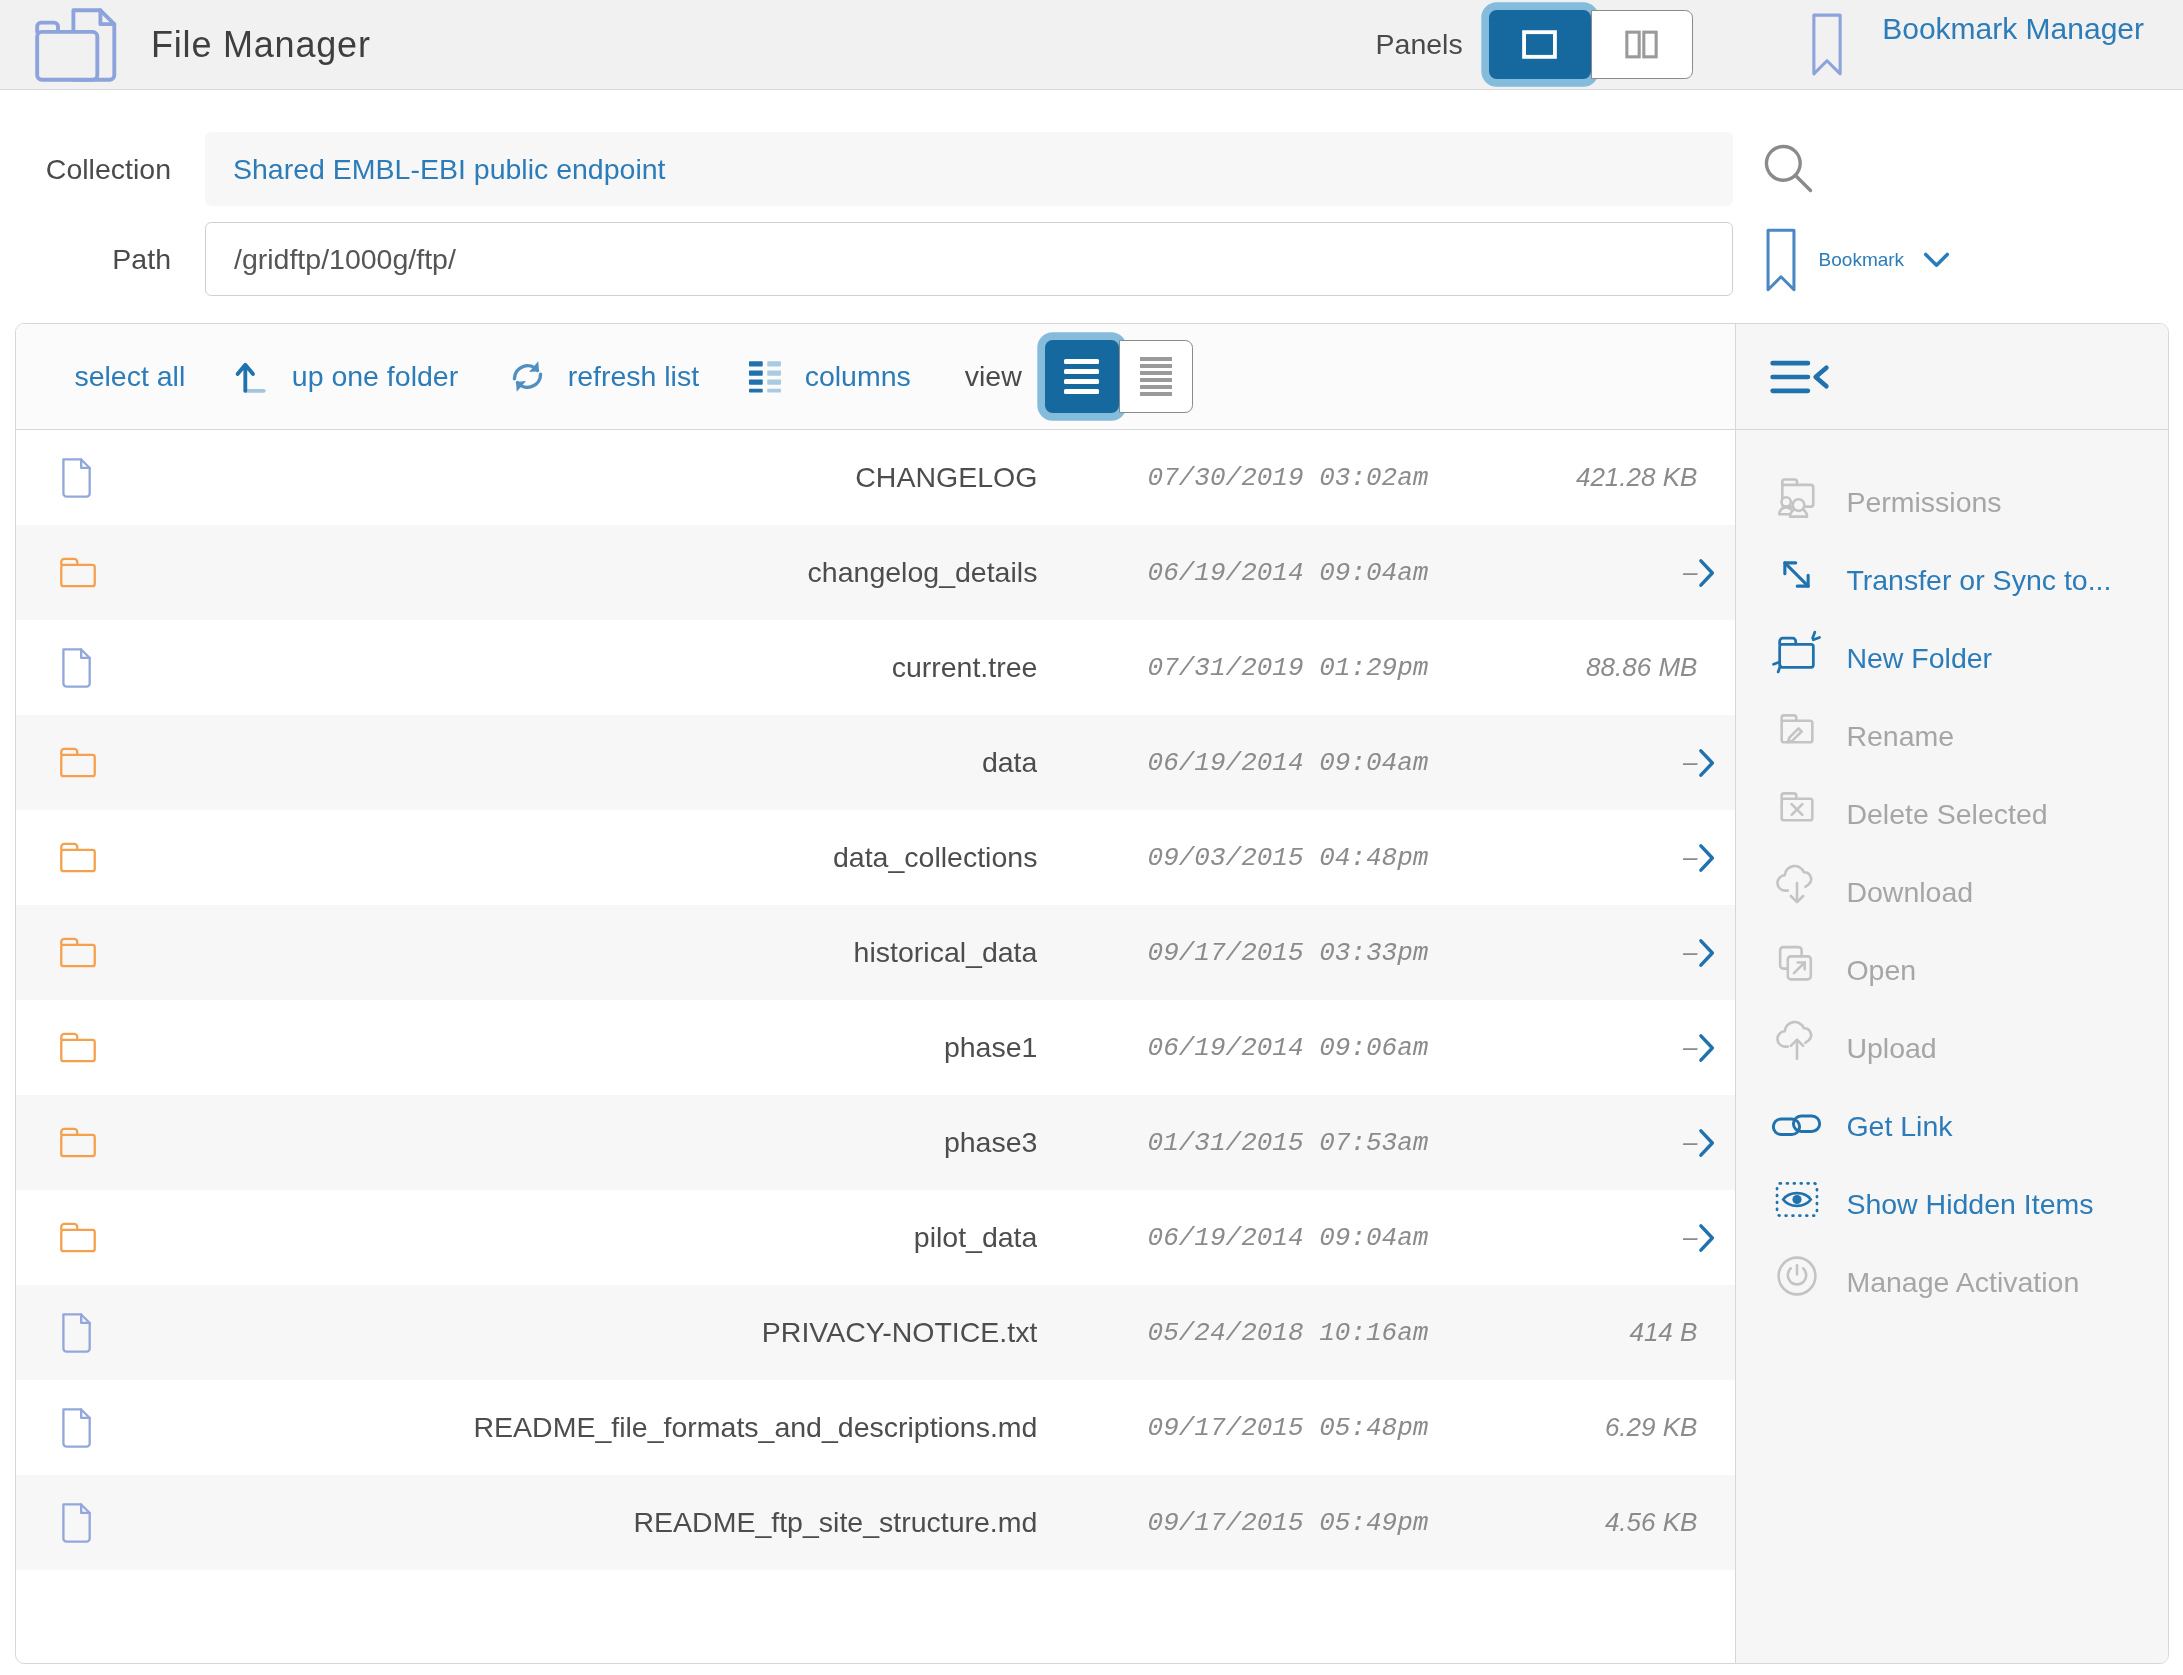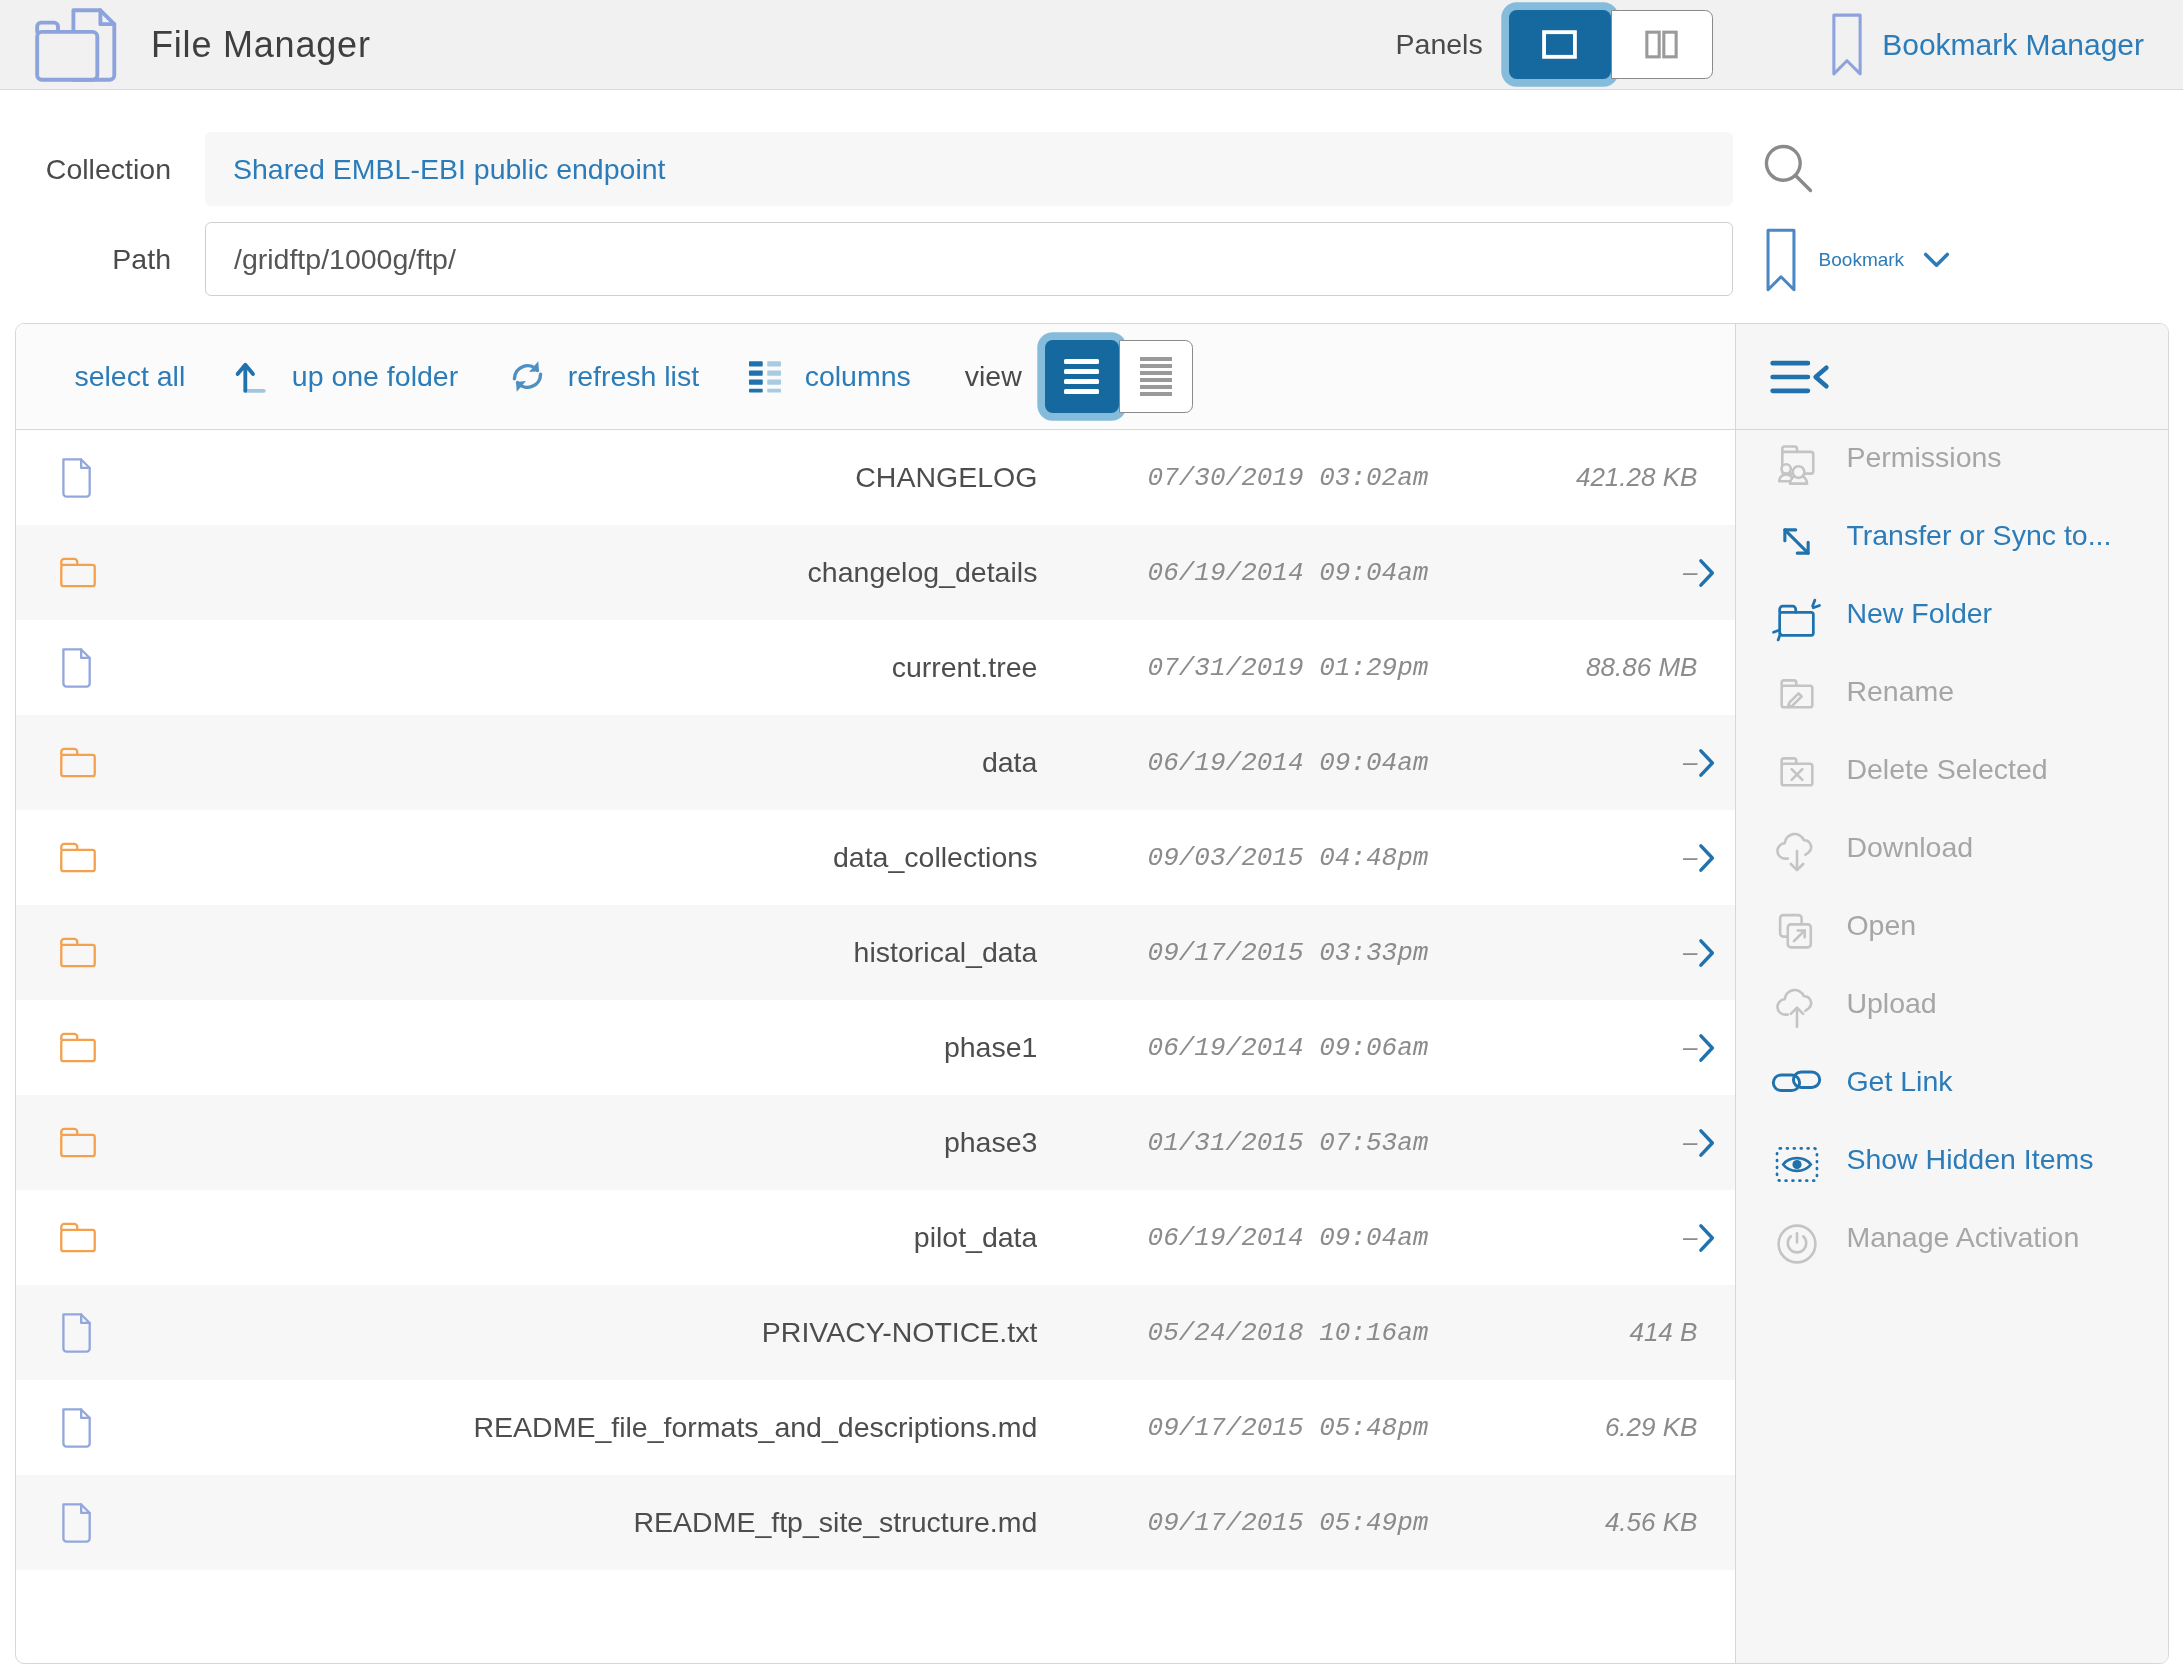--- a/index.html
+++ b/index.html
@@ -12,21 +12,21 @@
     display:flex; align-items:center; padding:0 39px 0 31px; }
   .fm-logo { width:91px; height:82px; flex:none; }
   .app-title { font-size:36px; color:#3f3f3f; margin-left:29px; letter-spacing:0.8px; flex:none; }
   .hspacer { flex:1; }
   .panels-label { font-size:28.5px; color:#4a4a4a; margin-right:26px; }
   .toggle { display:flex; position:relative; }
   .toggle .seg { width:102px; height:69px; display:flex; align-items:center; justify-content:center; }
   .toggle .seg.active { background:#16699f; border-radius:7.7px; box-shadow:0 0 0 7.7px #85bcdc; position:relative; z-index:1; }
   .toggle .seg.inactive { background:#ffffff; border:1.5px solid #8a8a8a; border-radius:0 7.7px 7.7px 0; position:relative; z-index:2; }
   .panels-toggle { margin-right:117px; }
-  .bookmark-mgr { display:flex; align-items:center; cursor:pointer; }
+  .bookmark-mgr { display:flex; cursor:pointer;gap:20px; }
   .bookmark-mgr .bm-ic { margin-right:18.5px; }
   .bookmark-mgr .bm-label { font-size:30px; color:#2b7cb8; }
 
   
   .location { position:relative; height:219px; background:#ffffff; }
   .loc-row { position:absolute; left:0; display:flex; align-items:center; }
   .loc-label { width:171px; text-align:right; font-size:28.5px; color:#4a4a4a; flex:none; }
   .loc-input { width:1528px; height:74px; margin-left:34px; border-radius:6.2px;
     display:flex; align-items:center; padding-left:28px; font-size:28.5px; }
   .collection-input { background:#f7f7f7; color:#2b7cb8; }
@@ -60,21 +60,21 @@
   .c-date { width:391px; flex:none; font-size:26px; font-style:italic; color:#8b8b8b;font-family:Liberation Mono, monospace; }
   .c-size { width:269px; flex:none; font-size:26px; font-style:italic; color:#8b8b8b; }
   .c-chev { width:39px; flex:none; display:flex; }
   .c-chev span { cursor:pointer; }
 
   
   .sidebar { flex:1; background:#f6f6f6; border-left:1.5px solid #d7d7d7; display:flex; flex-direction:column; }
   .sb-header { height:106px; flex:none; border-bottom:1.5px solid #d7d7d7; display:flex; align-items:center; padding-left:32px; }
   .collapse-btn { cursor:pointer; }
   .sb-items { padding-top:10.8px; }
-  .sb-item { height:78px; display:flex; align-items:flex-start; padding-left:28px; }
+  .sb-item { height:78px; display:flex; align-items:flex-end; padding-left:28px; }
   .sb-icon { width:65px; flex:none; display:flex; justify-content:center; }
   .sb-label { font-size:28.5px; margin-left:17px; white-space:nowrap; }
   .sb-item.enabled { cursor:pointer; }
   .sb-item.enabled .sb-icon { color:#1f72ad; }
   .sb-item.enabled .sb-label { color:#2b7cb8; }
   .sb-item.disabled .sb-icon { color:#c4c4c4; }
   .sb-item.disabled .sb-label { color:#a6a6a6; }
 </style>
 </head>
 <body>

